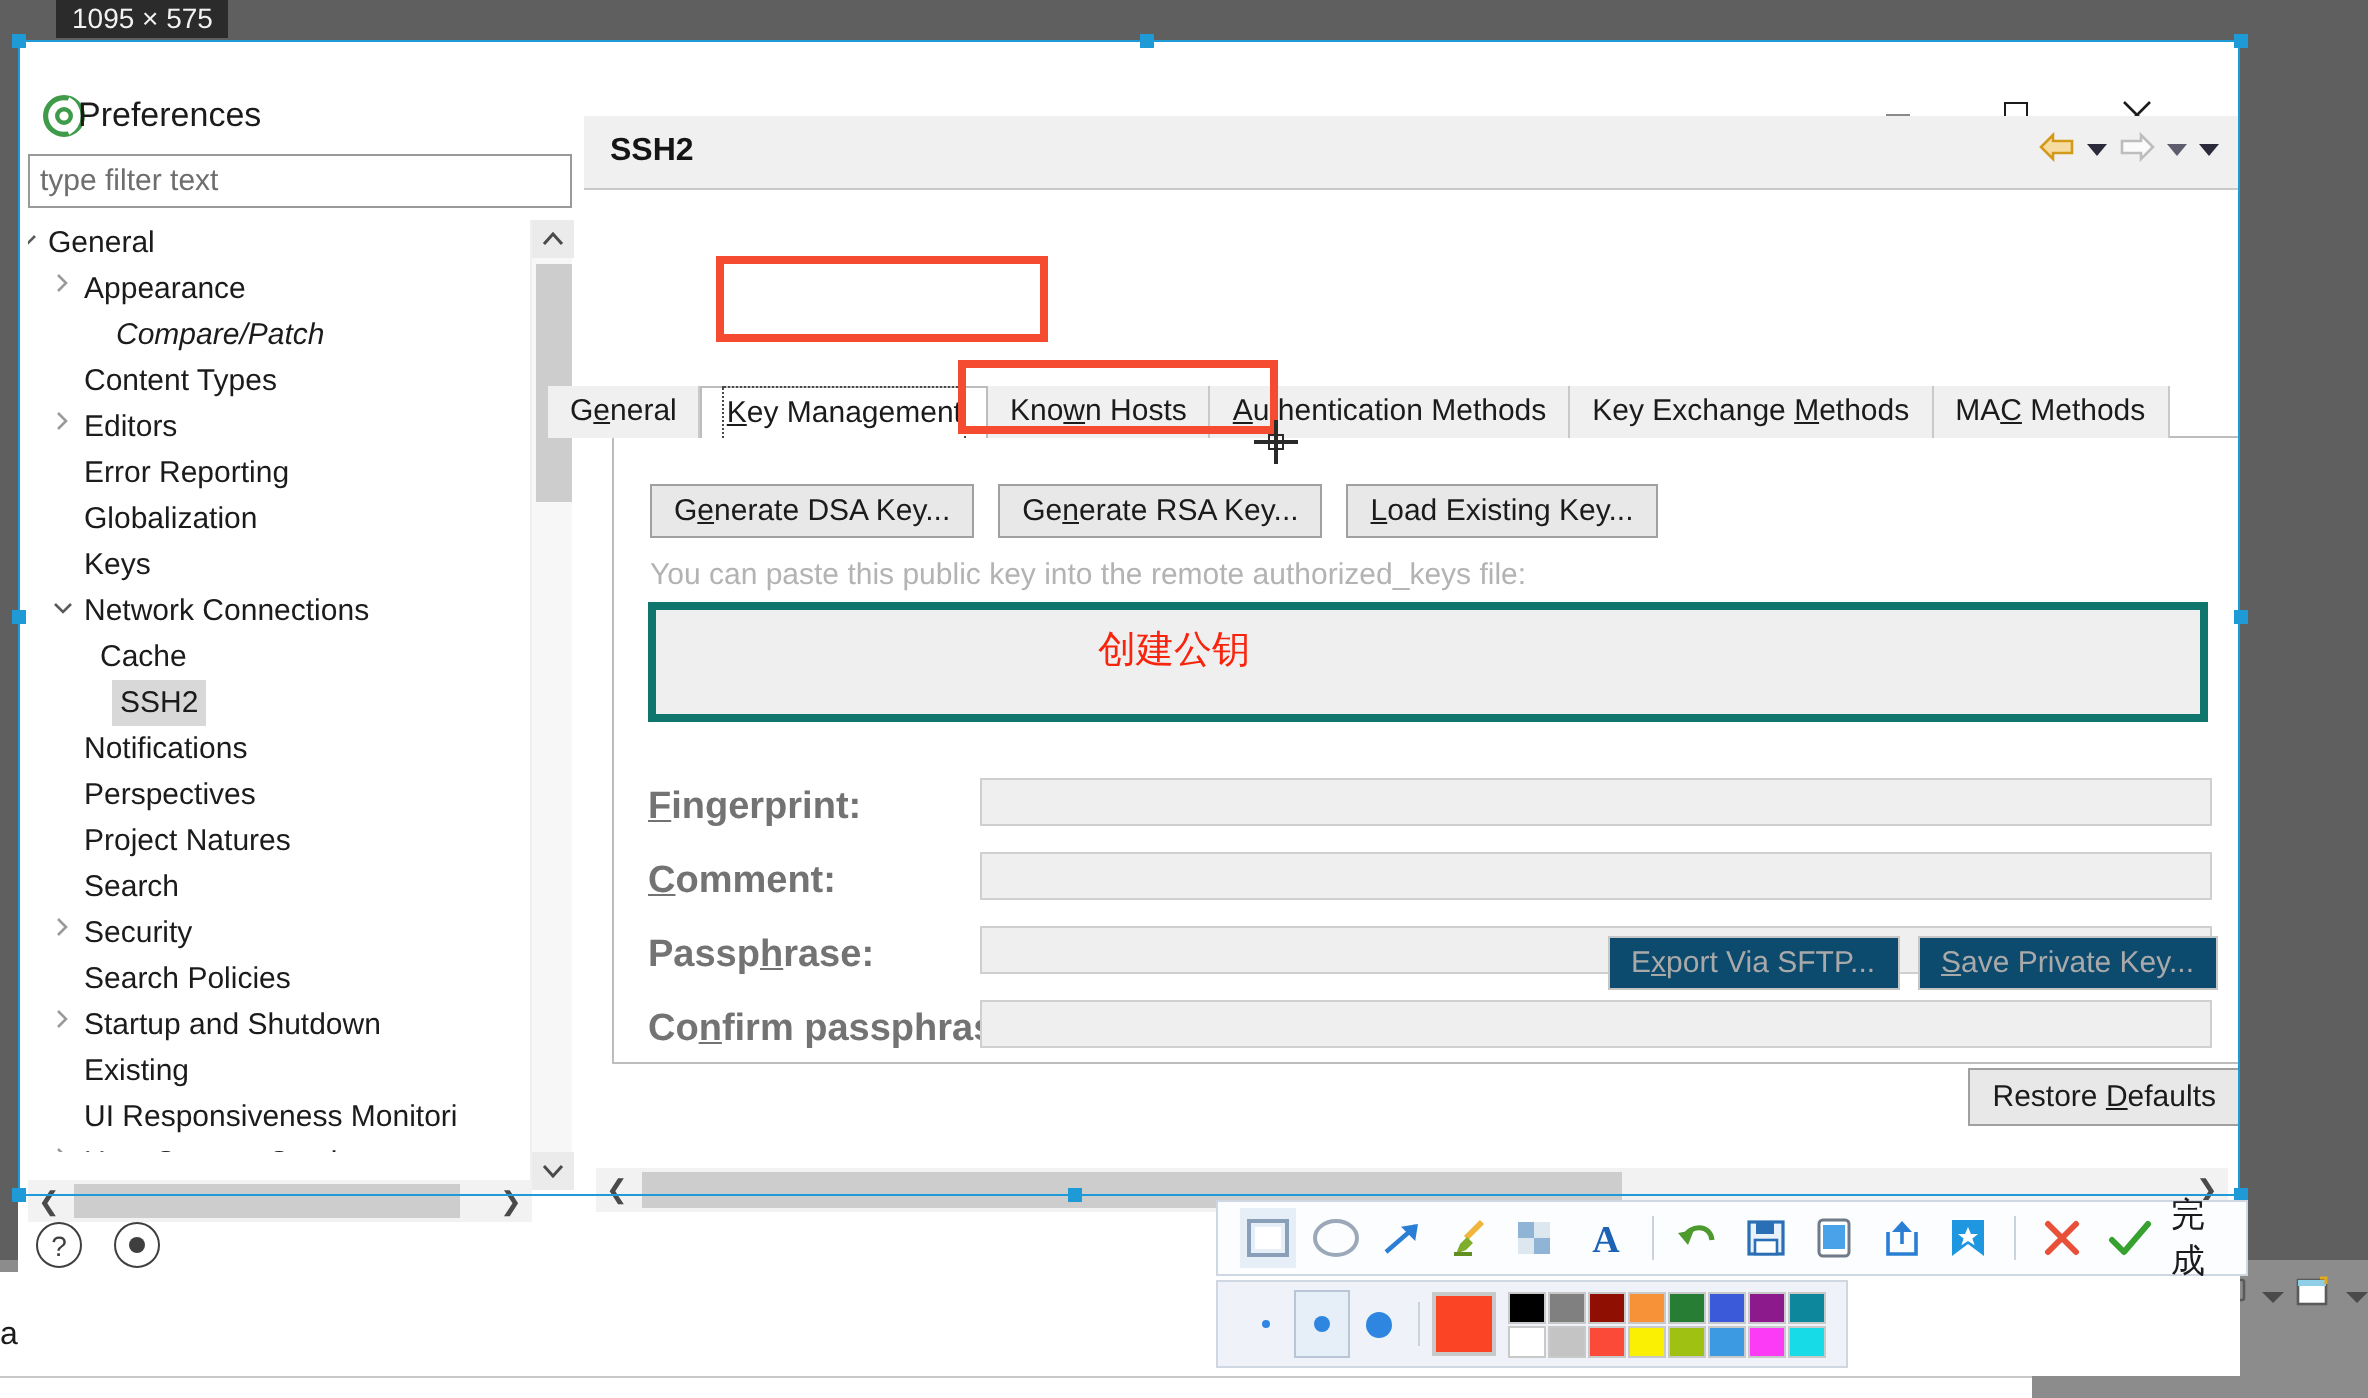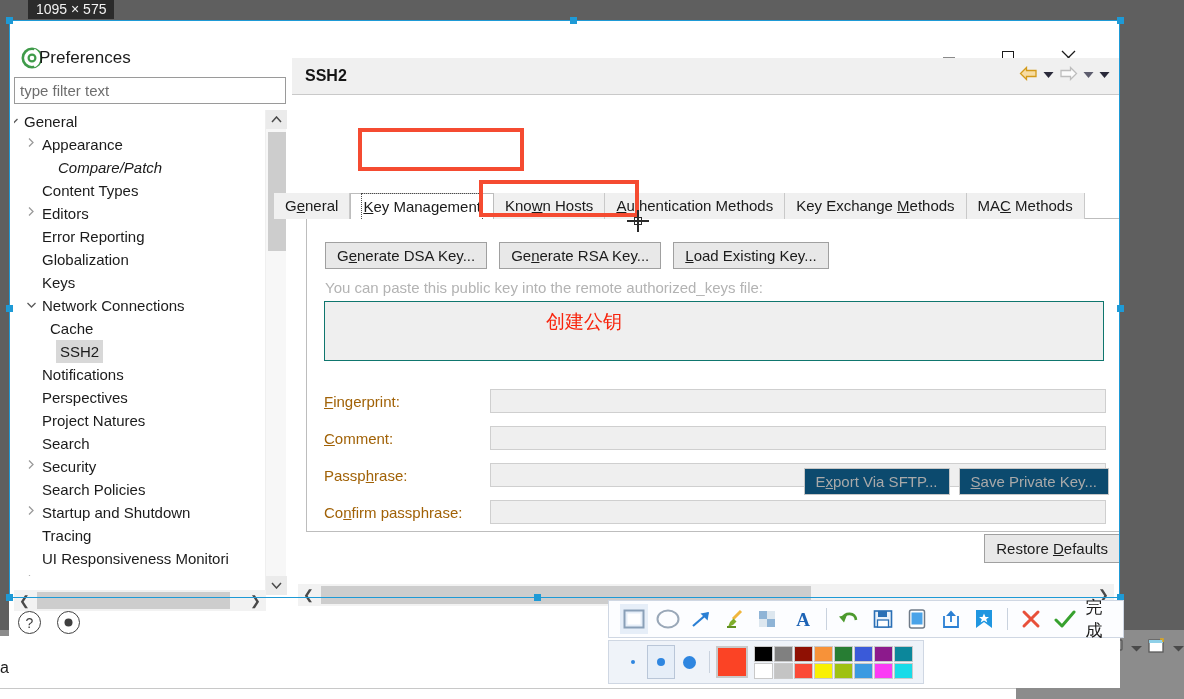--- a/index.html
+++ b/index.html
@@ -186,32 +186,32 @@
     white-space: nowrap;
   }
   .btn.disabled { color: #a9a9a9; border-color: #c6c6c6; background: #0c4a6e; }
 
   .hint {
     position: absolute; left: 18px; top: 60px;
     font-size: 15px; color: #b3b3b3; white-space: nowrap;
   }
   .keybox {
     position: absolute; left: 17px; top: 82px; width: 780px; height: 60px;
-    background: #efefef; border: 1px solid #0f766e;
+    background: #efefef; border: 4px solid #0f766e;
   }
   .annot-cn {
     position: absolute; left: 221px; top: 7px;
     font-size: 19px; color: #f8240d;
     font-family: "DejaVu Sans", sans-serif;
   }
 
   .field-row { position: absolute; left: 17px; width: 782px; height: 26px; }
   .field-label {
     position: absolute; left: 0; top: 4px;
-    font-size: 15px; color: #a16207; white-space: nowrap;
+    font-size: 19px; color: #737373; white-space: nowrap; font-weight: bold;
   }
   .field-input {
     position: absolute; left: 166px; top: 0; width: 616px; height: 24px;
     background: #efefef; border: 1px solid #cfcfcf;
   }
 
   .botbtns { position: absolute; right: 10px; top: 249px; display: flex; gap: 9px; }
 
   .restore-wrap { position: absolute; left: 14px; top: 434px; width: 814px; height: 36px; }
   .restore-btn {
@@ -369,21 +369,21 @@
             <div class="tnode"><span class="lbl" style="margin-left: 24px;">Perspectives</span></div>
             <div class="tnode"><span class="lbl" style="margin-left: 24px;">Project Natures</span></div>
             <div class="tnode"><span class="lbl" style="margin-left: 24px;">Search</span></div>
             <div class="tnode"><span class="twist" style="left: 10px;"><svg width="8" height="11" viewBox="0 0 8 11">
                   <path d="M2 1.5 L6 5.5 L2 9.5" fill="none" stroke="#9a9a9a" stroke-width="1.3"></path>
                 </svg></span><span class="lbl" style="margin-left: 24px;">Security</span></div>
             <div class="tnode"><span class="lbl" style="margin-left: 24px;">Search Policies</span></div>
             <div class="tnode"><span class="twist" style="left: 10px;"><svg width="8" height="11" viewBox="0 0 8 11">
                   <path d="M2 1.5 L6 5.5 L2 9.5" fill="none" stroke="#9a9a9a" stroke-width="1.3"></path>
                 </svg></span><span class="lbl" style="margin-left: 24px;">Startup and Shutdown</span></div>
-            <div class="tnode"><span class="lbl" style="margin-left: 24px;">Tracing</span></div>
+            <div class="tnode"><span class="lbl" style="margin-left: 24px;">Existing</span></div>
             <div class="tnode"><span class="lbl" style="margin-left: 24px;">UI Responsiveness Monitori</span></div>
             <div class="tnode"><span class="twist" style="left: 10px;"><svg width="8" height="11" viewBox="0 0 8 11">
                   <path d="M2 1.5 L6 5.5 L2 9.5" fill="none" stroke="#9a9a9a" stroke-width="1.3"></path>
                 </svg></span><span class="lbl" style="margin-left: 24px;">User Storage Service</span></div>
           </div>
 
         <div class="tree-vsb">
           <span class="vsb-up">
             <svg width="11" height="7" viewBox="0 0 11 7">
                 <path d="M1 6 L5.5 1 L10 6" fill="none" stroke="#4a4a4a" stroke-width="1.5"></path>

